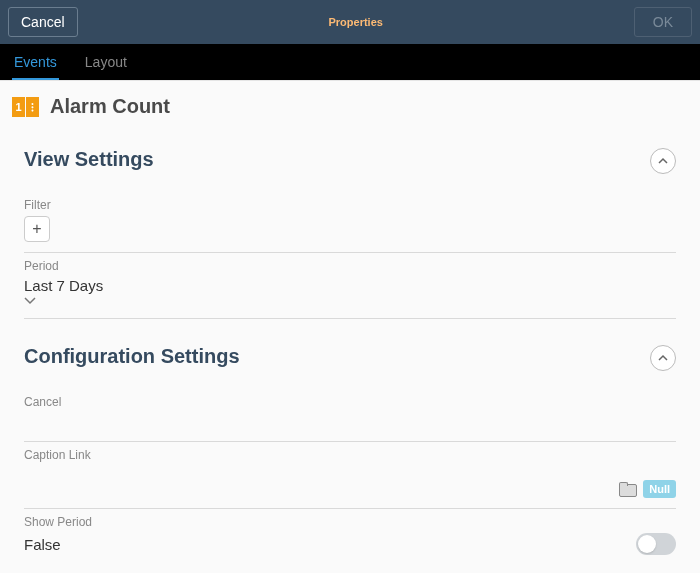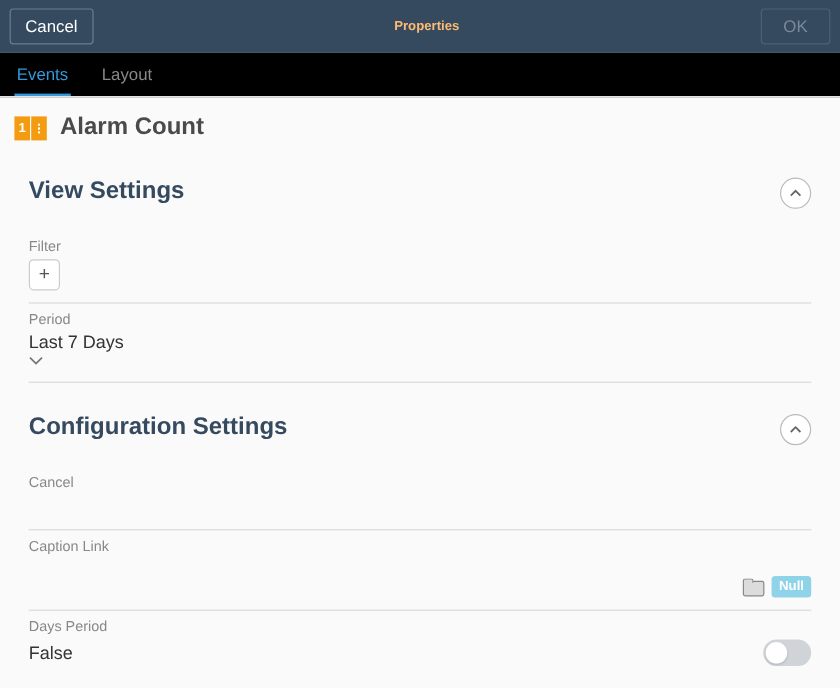--- a/index.html
+++ b/index.html
@@ -273,20 +273,20 @@
 
   <div class="field">
     <div class="field-label">Caption Link</div>
     <div class="caption-link-row">
       <div class="folder-icon"></div>
       <div class="null-badge">Null</div>
     </div>
   </div>
 
   <div class="field nobottom">
-    <div class="field-label">Days Period</div>
+    <div class="field-label">Show Period</div>
     <div class="toggle-row">
       <div class="field-value">False</div>
       <div class="toggle"></div>
     </div>
   </div>
 
 </div>
 
 </body></html>

